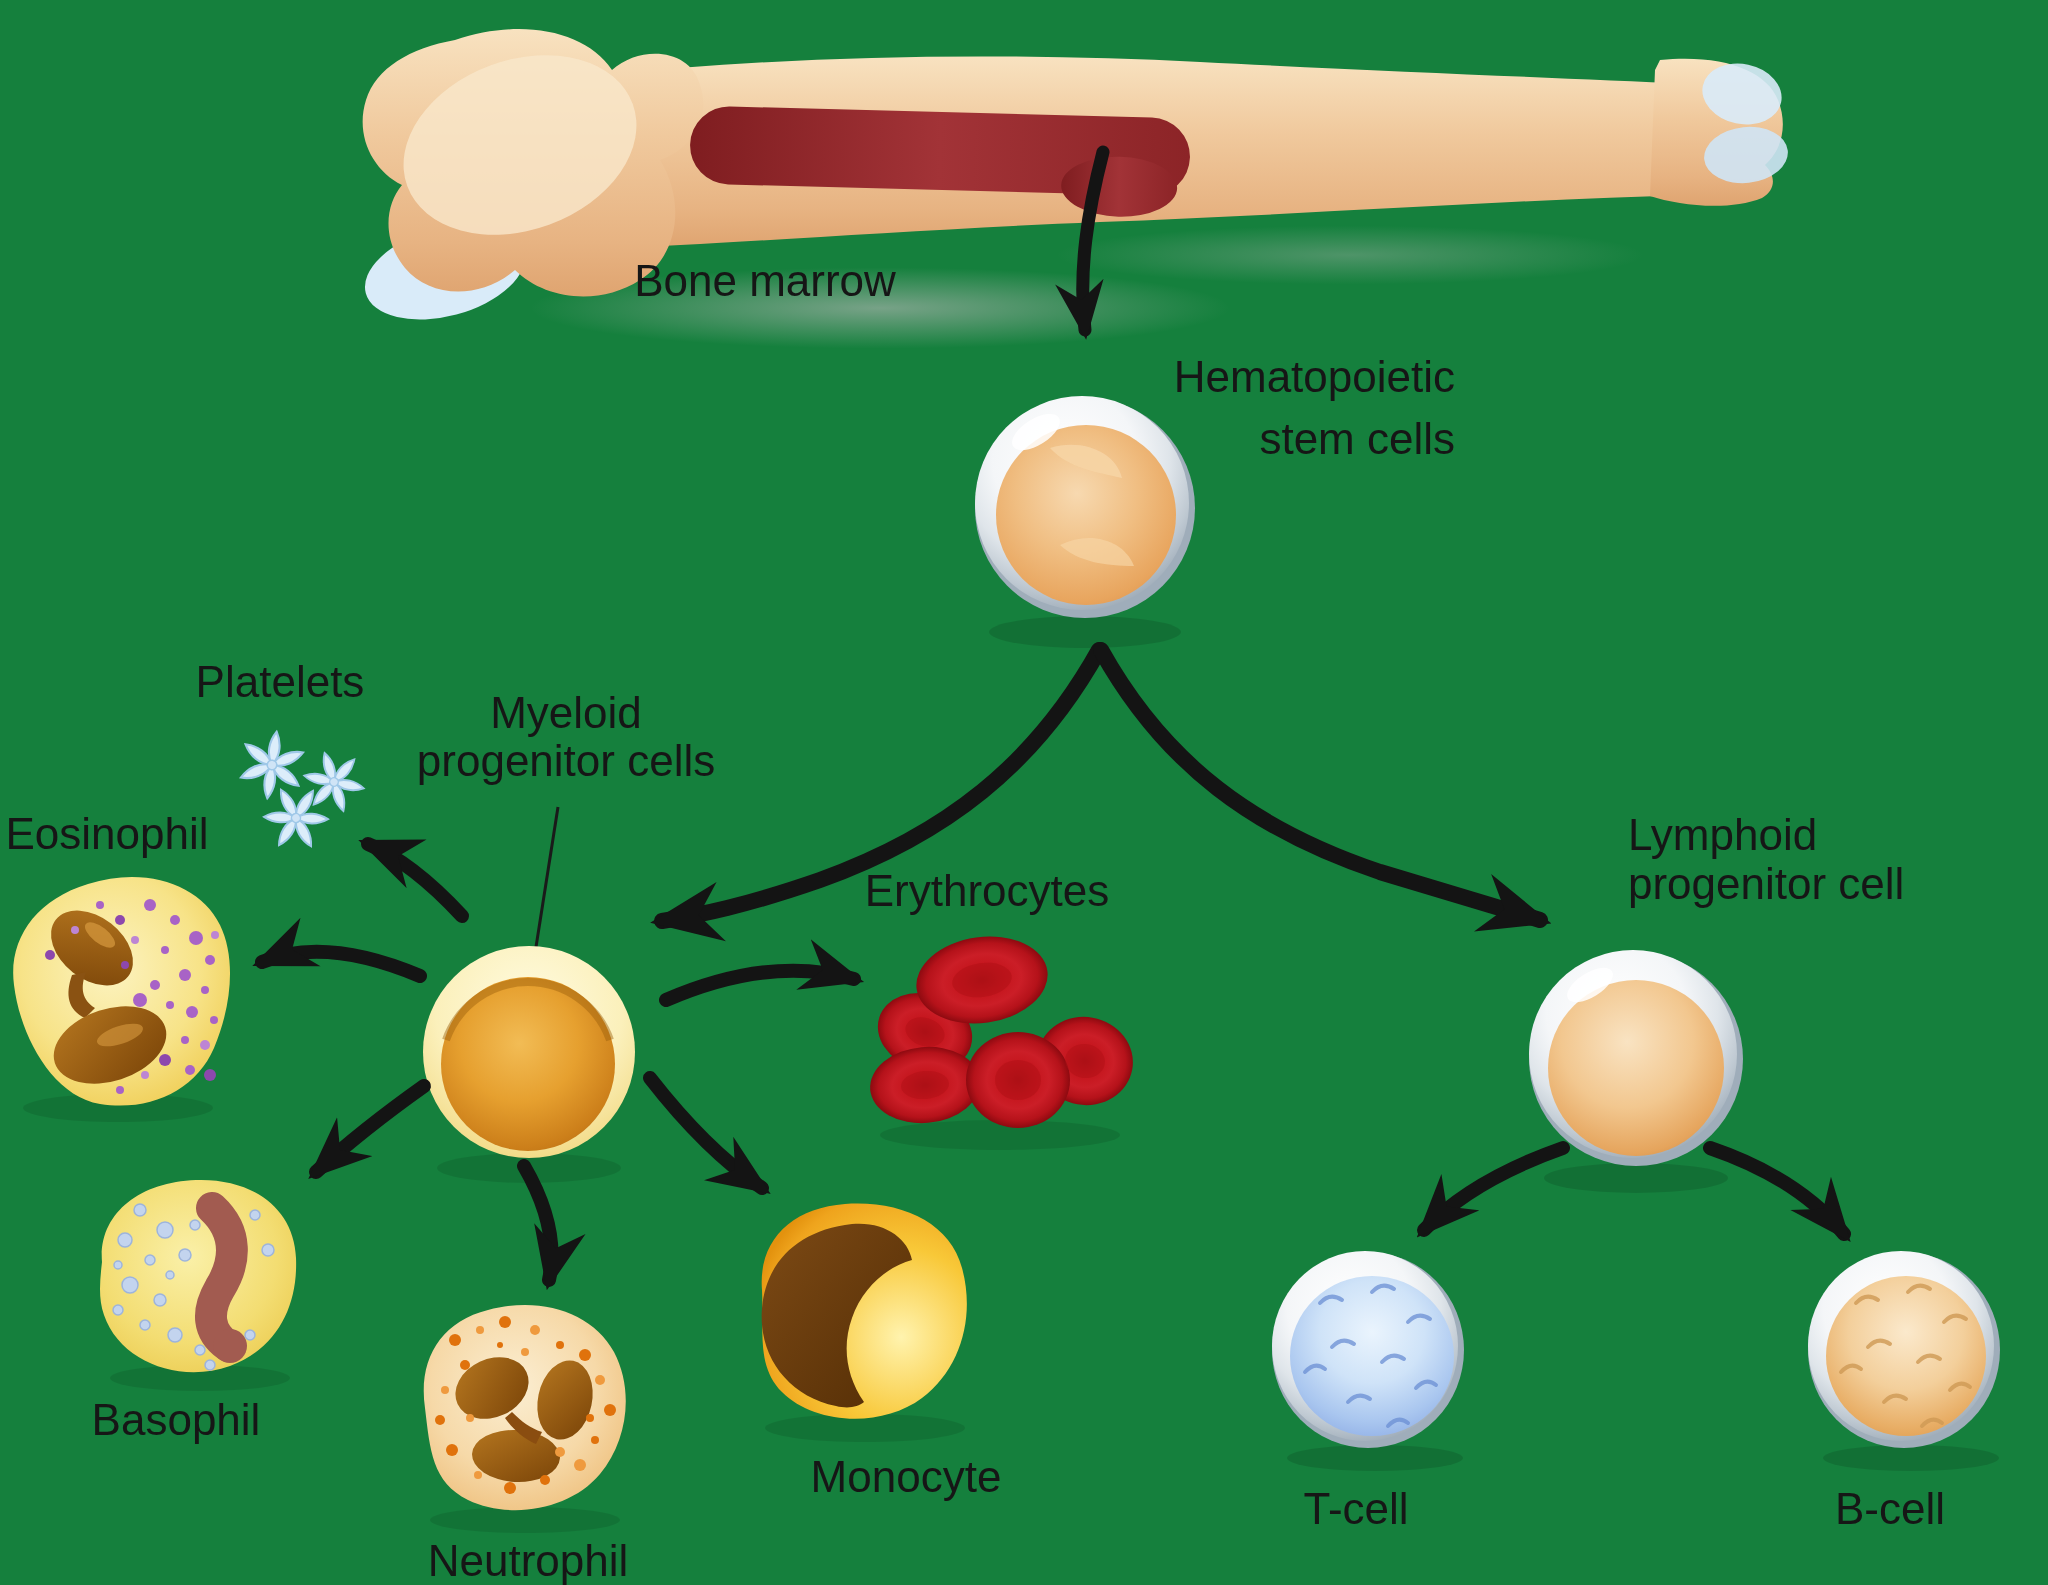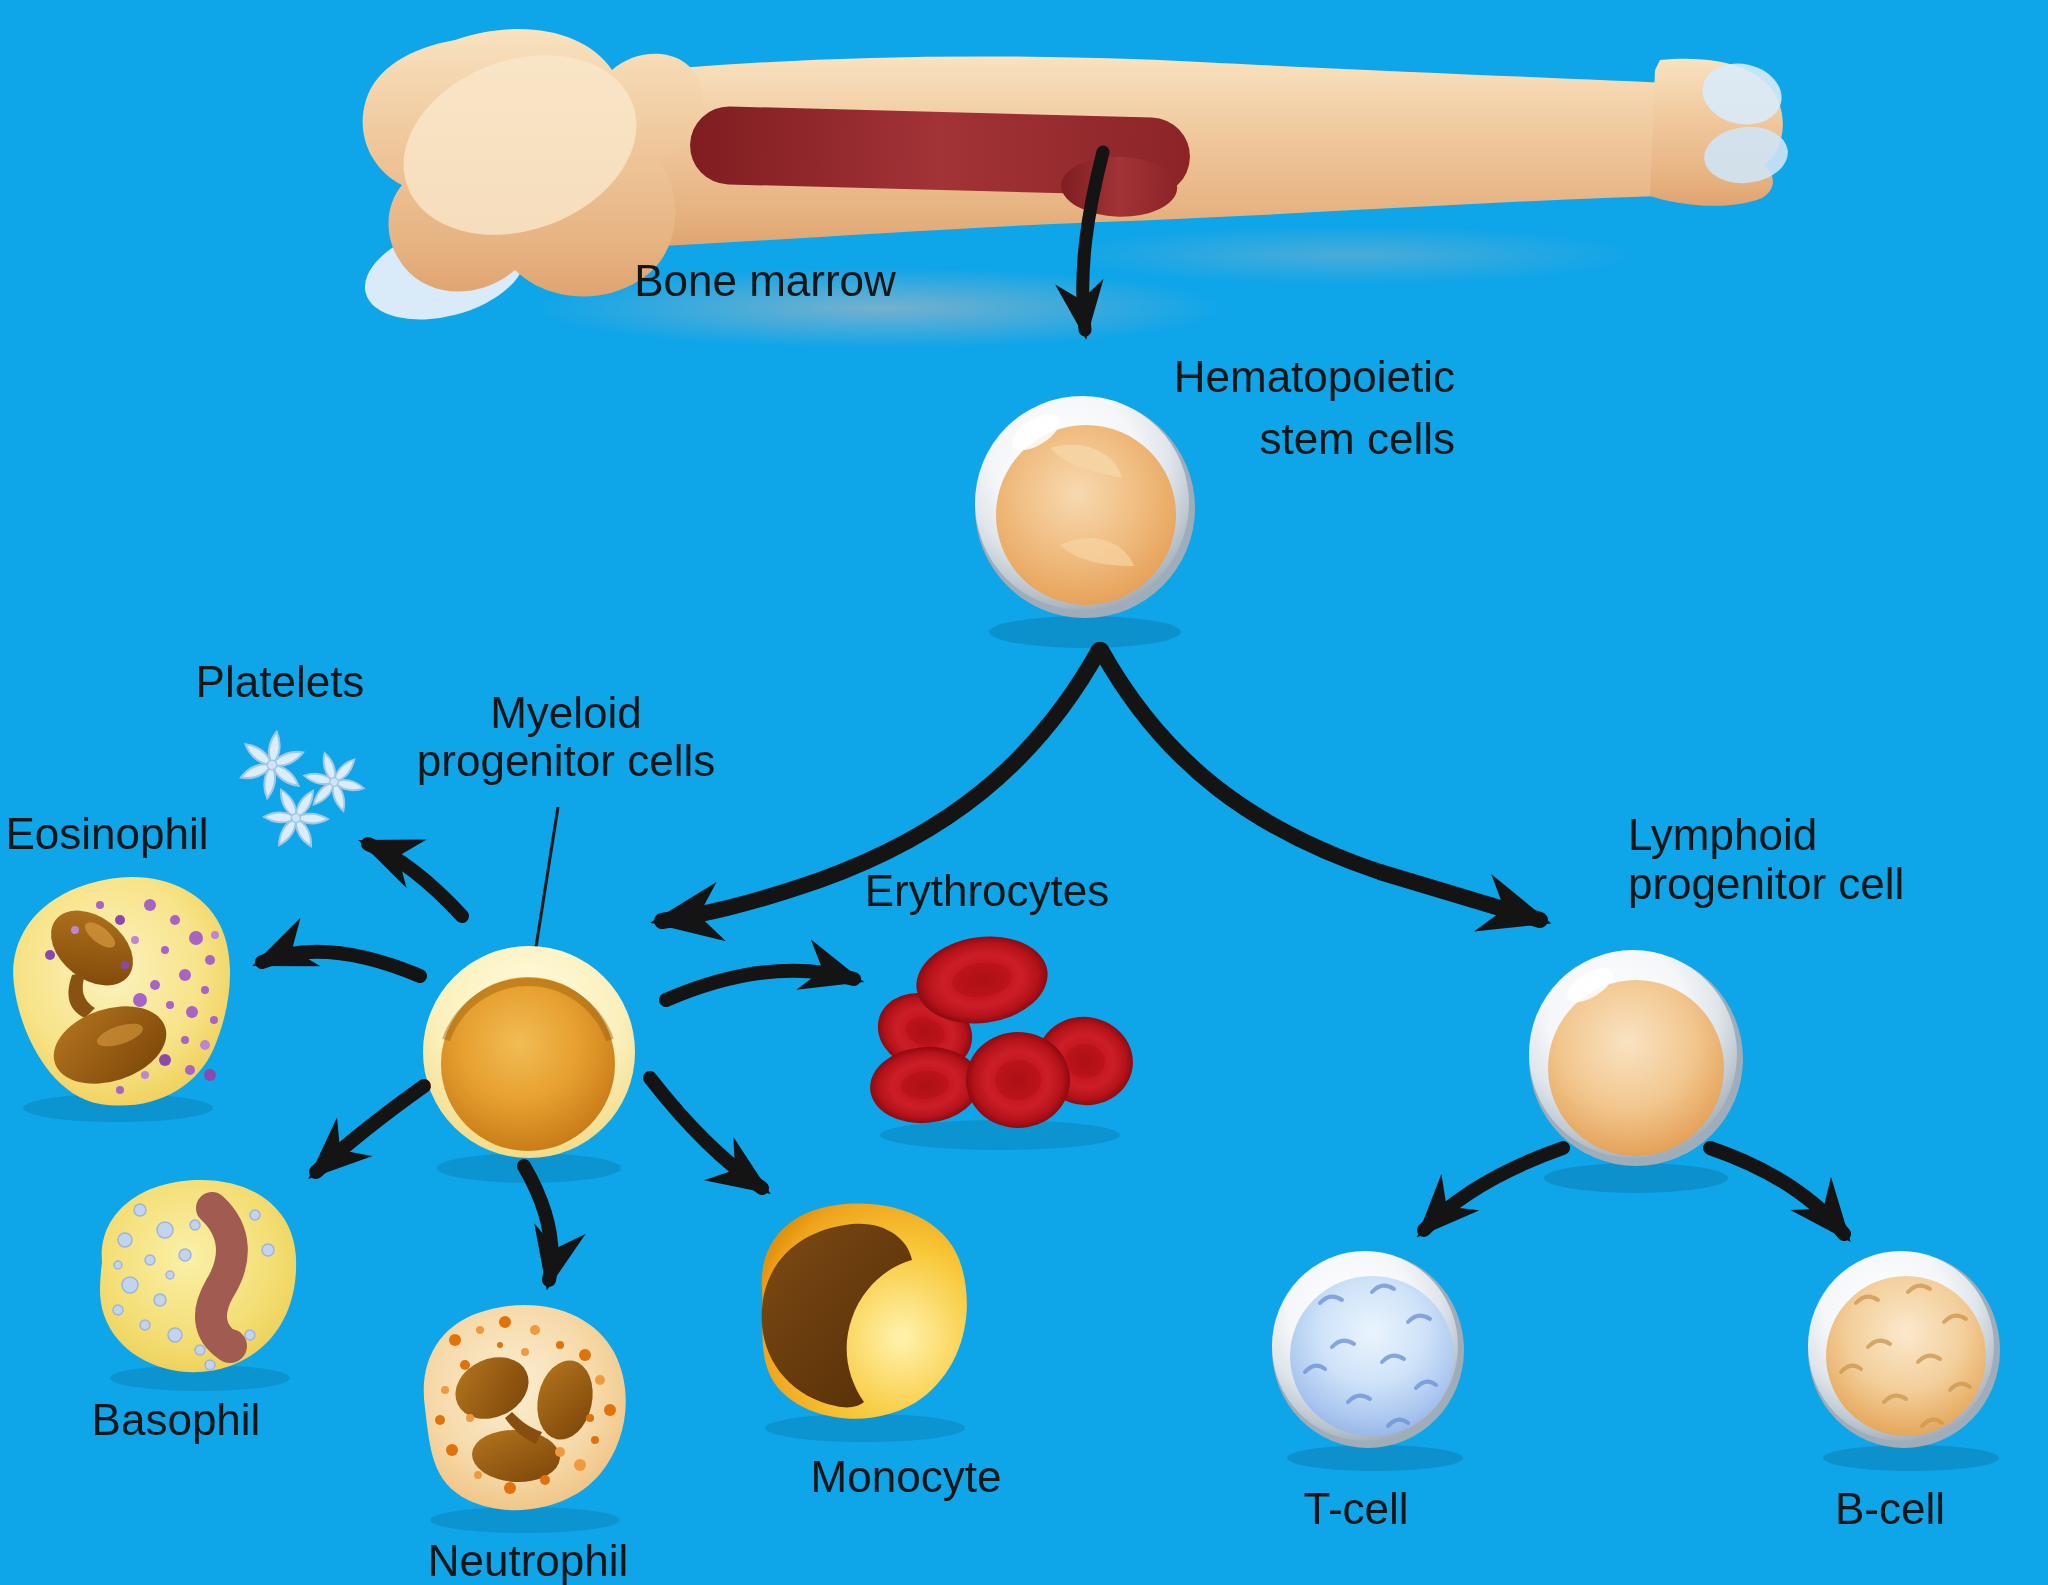--- a/index.html
+++ b/index.html
@@ -1,16 +1,16 @@
 <!DOCTYPE html>
 <html><head>
 <meta charset="utf-8">
 <style>
   html,body{margin:0;padding:0;background:#ffffff;}
-  #stage{position:relative;width:2048px;height:1585px;background:#0ea5e9;overflow:hidden;
+  #stage{position:relative;width:2048px;height:1585px;background:#15803d;overflow:hidden;
          font-family:"Liberation Sans","DejaVu Sans",sans-serif;}
   svg{position:absolute;left:0;top:0;}
   text{font-family:"Liberation Sans","DejaVu Sans",sans-serif;font-size:44px;fill:#161616;}
 </style>
 </head>
 <body>
 
 <div id="stage">
 <svg width="2048" height="1585" viewBox="0 0 2048 1585">
   <defs>

